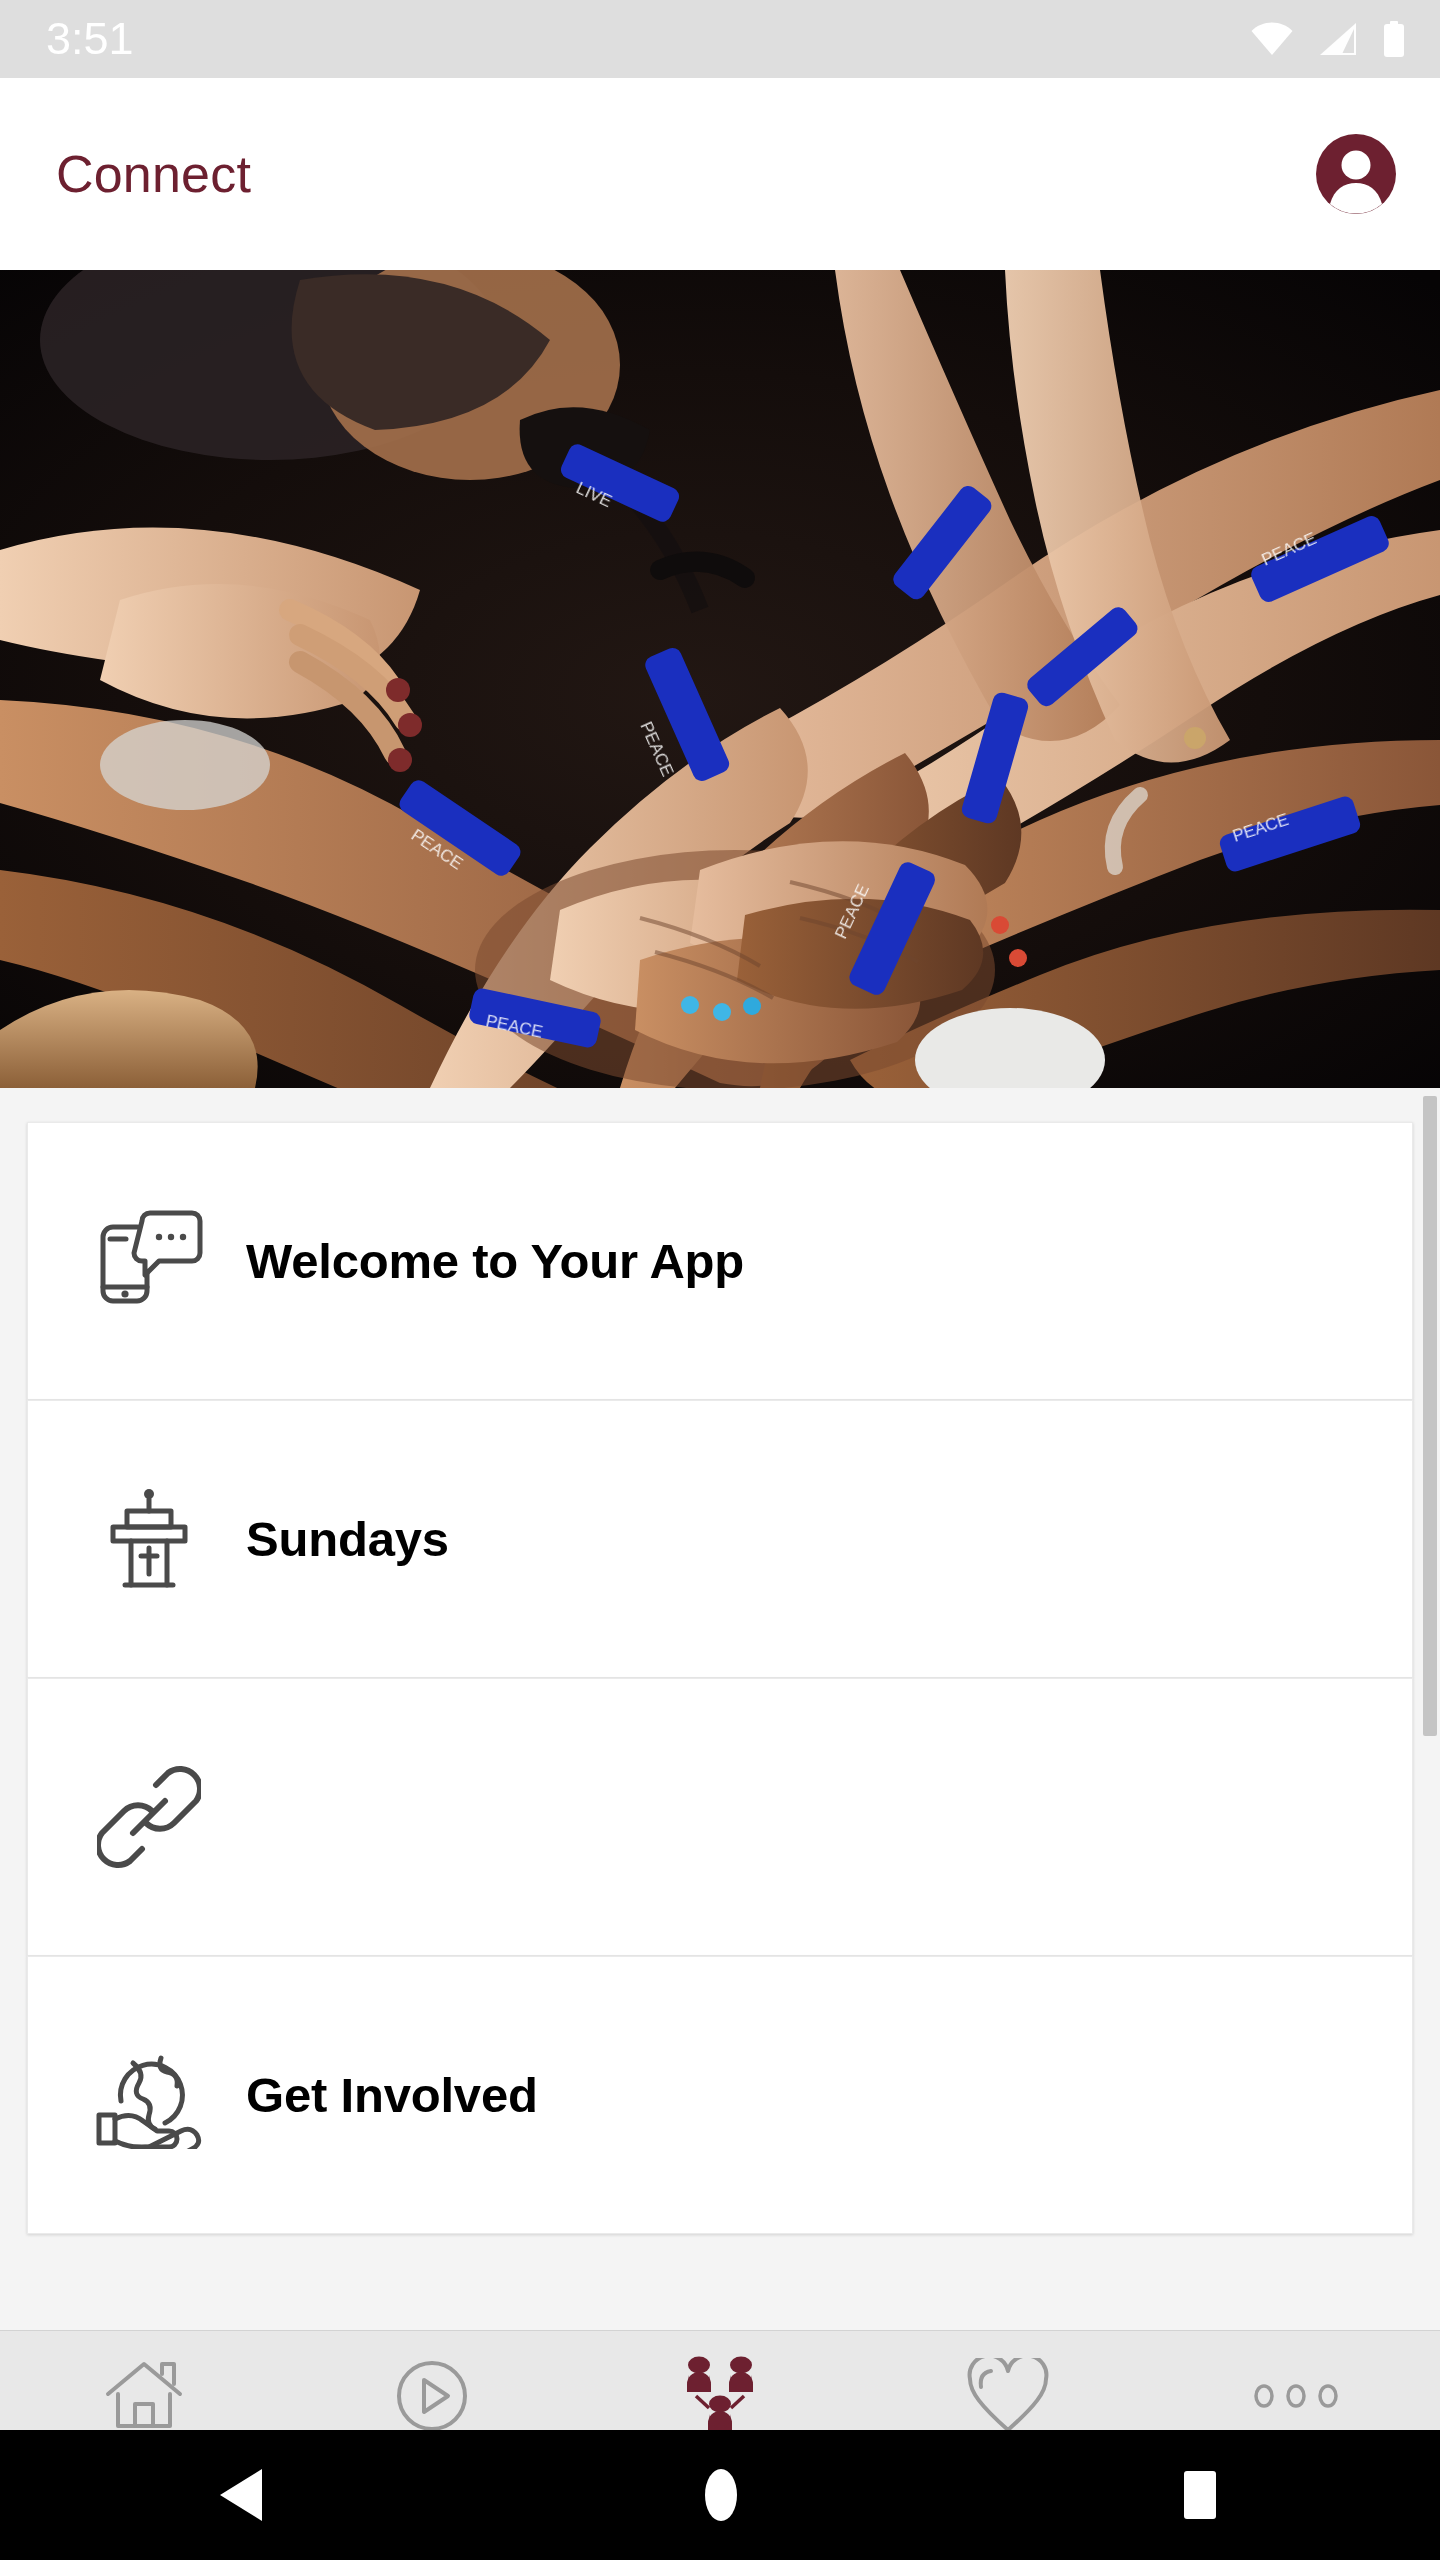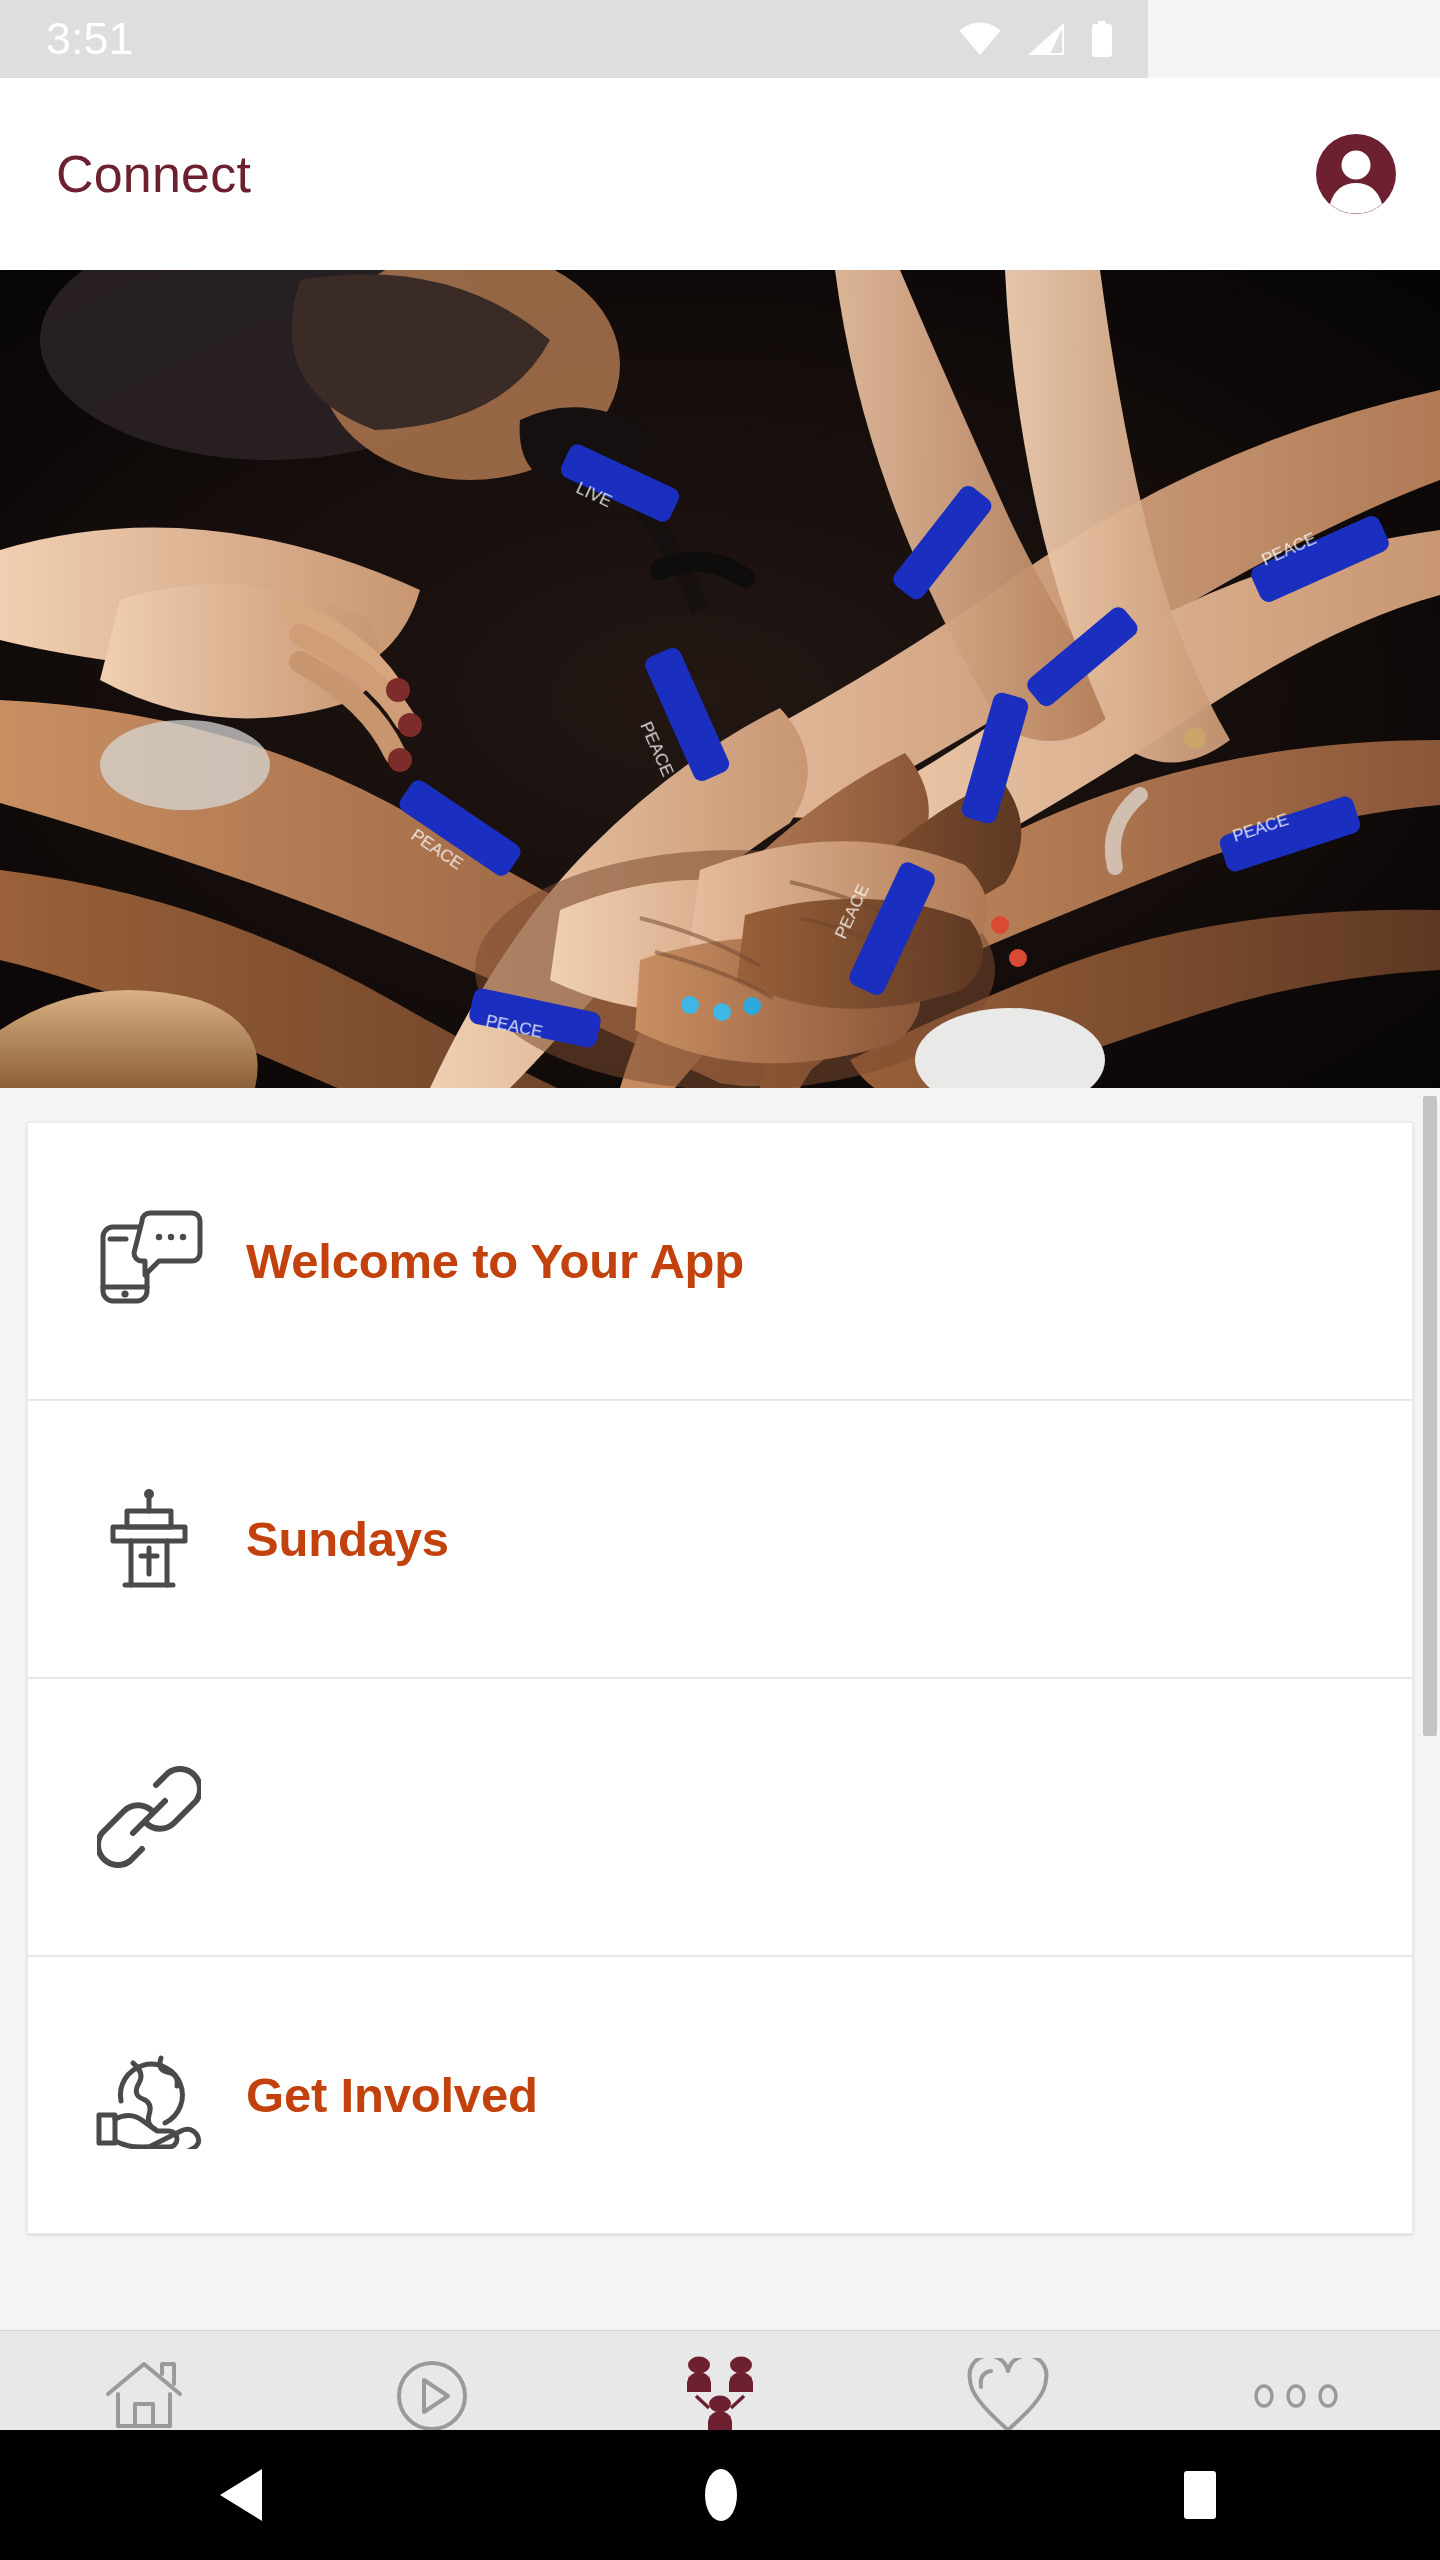--- a/index.html
+++ b/index.html
@@ -6,21 +6,21 @@
   html,body { width:1440px; height:2560px; }
   body {
     font-family:"Liberation Sans", sans-serif;
     background:#f5f5f5;
     overflow:hidden;
     position:relative;
   }
 
   
   .statusbar{
-    position:absolute; top:0; left:0; width:1148px; height:78px;
+    position:absolute; top:0; left:0; width:1440px; height:78px;
     background:#dedede;
     display:flex; align-items:center; justify-content:space-between;
     padding:0 34px 0 46px;
   }
   .status-time{
     color:#ffffff; font-size:45px; font-weight:400; letter-spacing:0px;
     line-height:48px; font-family:"Liberation Sans", sans-serif;
   }
   .status-icons{ display:flex; align-items:center; gap:24px; }
   .status-icons svg{ display:block; }
@@ -56,21 +56,21 @@
     box-shadow:0 1px 3px rgba(0,0,0,.14);
     display:flex; align-items:center;
   }
   .card-icon{
     width:150px; min-width:150px; height:110px;
     display:flex; align-items:center; justify-content:center;
     margin-left:46px;
   }
   .card-icon svg{ display:block; }
   .card-label{
-    font-size:49px; font-weight:700; color:#c2410c;
+    font-size:49px; font-weight:700; color:#000000;
     letter-spacing:-.2px; margin-left:22px;
   }
 
   
   .scrolltrack{
     position:absolute; top:0; right:0; width:18px; height:1242px;
   }
   .scrollthumb{
     position:absolute; top:8px; right:3px; width:14px; height:640px;
     background:#c4c4c4; border-radius:2px;

